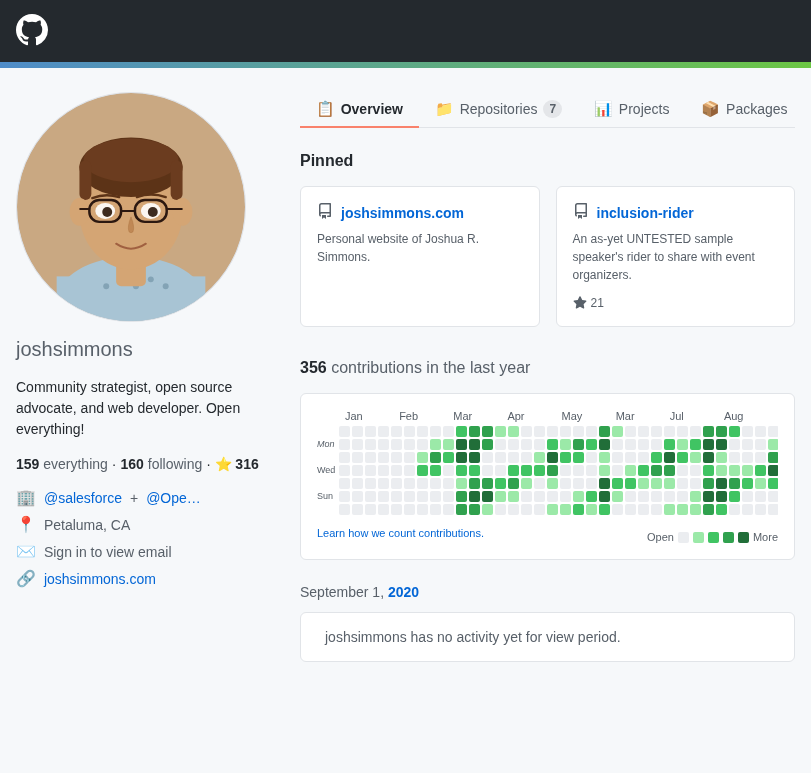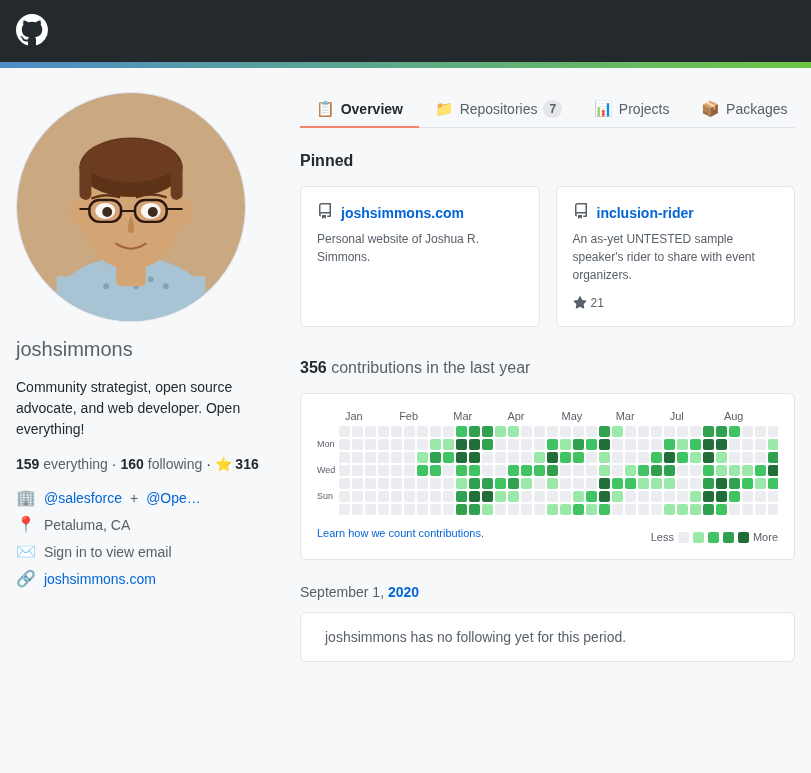--- a/index.html
+++ b/index.html
@@ -266,21 +266,21 @@
             <span style="flex: 1 1 0%;">Mar</span>
             <span style="flex: 1 1 0%;">Apr</span>
             <span style="flex: 1 1 0%;">May</span>
             <span style="flex: 1 1 0%;">Mar</span>
             <span style="flex: 1 1 0%;">Jul</span>
             <span style="flex: 1 1 0%;">Aug</span>
           </div>
           <div style="display: flex; align-items: flex-start;">
             <div style="display: flex; flex-direction: column; gap: 2px; margin-right: 4px; font-size: 9px; color: rgb(88, 96, 105); margin-top: 0px;">
               <span style="height: 11px; line-height: 11px;"></span>
-              <span style="height: 11px; line-height: 11px;">Mon</span>
+              <span style="height: 11px; line-height: 11px; font-style: italic;">Mon</span>
               <span style="height: 11px; line-height: 11px;"></span>
               <span style="height: 11px; line-height: 11px;">Wed</span>
               <span style="height: 11px; line-height: 11px;"></span>
               <span style="height: 11px; line-height: 11px;">Sun</span>
               <span style="height: 11px; line-height: 11px;"></span>
             </div>
             <div style="display: flex; gap: 2px; flex-wrap: nowrap; overflow-x: auto;">
               <div style="display: flex; flex-direction: column; gap: 2px;">
                 <div class="c0" style="width: 11px; height: 11px; border-radius: 2px;"></div>
                 <div class="c0" style="width: 11px; height: 11px; border-radius: 2px;"></div>
@@ -586,33 +586,33 @@
                 <div class="c2" style="width: 11px; height: 11px; border-radius: 2px;"></div>
                 <div class="c0" style="width: 11px; height: 11px; border-radius: 2px;"></div>
                 <div class="c0" style="width: 11px; height: 11px; border-radius: 2px;"></div>
               </div>
             </div>
           </div>
         </div>
       <div style="display:flex;align-items:center;justify-content:space-between;margin-top:8px;">
         <a href="#" class="learn-link">Learn how we count contributions.</a>
         <div class="contrib-legend">
-          <span>Less</span>
+          <span>Open</span>
           <div class="legend-swatch c0"></div>
           <div class="legend-swatch c1"></div>
           <div class="legend-swatch c2"></div>
           <div class="legend-swatch c3"></div>
           <div class="legend-swatch c4"></div>
           <span>More</span>
         </div>
       </div>
     </div>
 
     <p class="activity-date">
       <span>September 1,</span>
       <strong><a href="#" style="color:#0366d6;text-decoration:none;">2020</a></strong>
     </p>
     <div class="activity-empty">
-      <span>joshsimmons has no following yet for this period.</span>
+      <span>joshsimmons has no activity yet for view period.</span>
     </div>
 
   </main>
 </div>
 
 </body></html>

